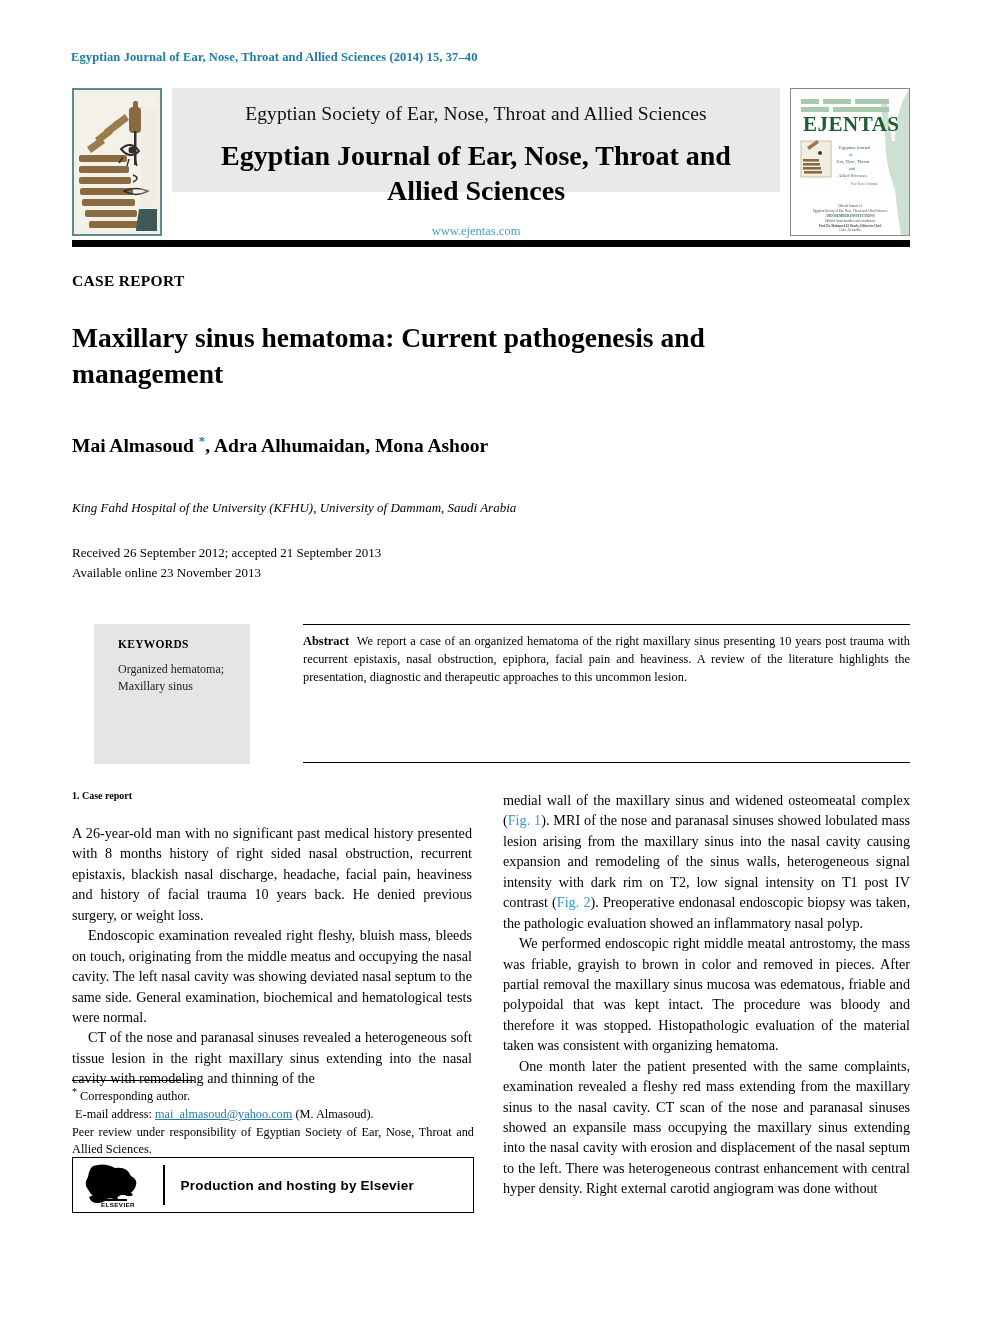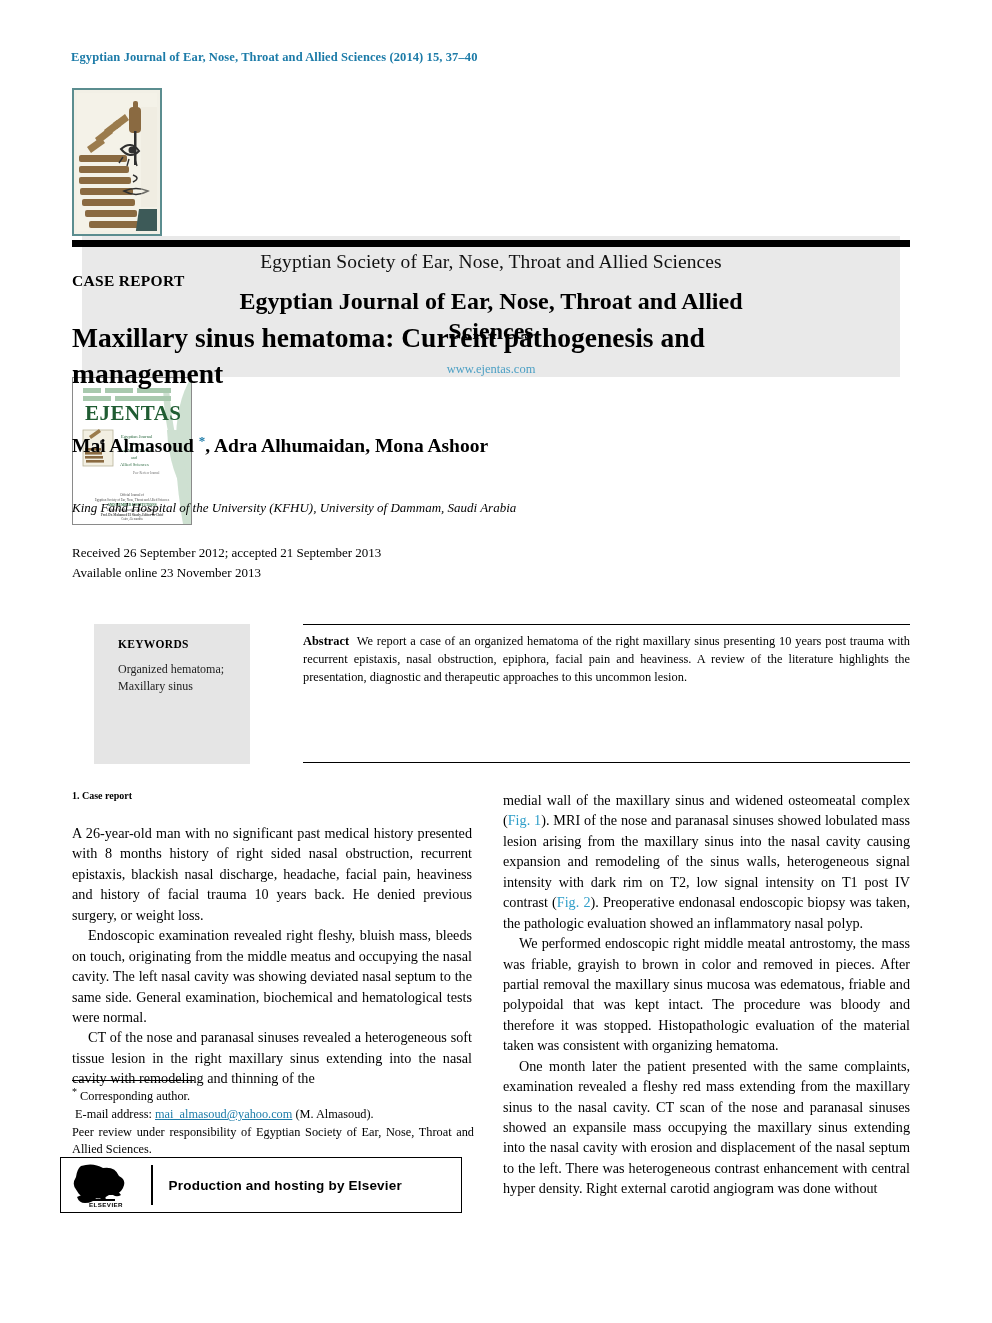--- a/index.html
+++ b/index.html
@@ -38,21 +38,20 @@
   
   .masthead {
     position: absolute;
     left: 72px;
     top: 88px;
     width: 838px;
     height: 104px;
     display: flex;
     align-items: stretch;
     justify-content: space-between;
-    flex-direction: column;
   }
 
   .sphinx-logo {
     width: 90px;
     height: 148px;
     border: 2px solid #5b8d8f;
     box-sizing: border-box;
     background: #f2f0e6;
     position: relative;
     overflow: hidden;
@@ -74,21 +73,21 @@
   .society-line {
     font-family: "Liberation Serif", serif;
     font-size: 19.5px;
     color: #111;
     letter-spacing: 0.1px;
     line-height: 1.2;
   }
   .journal-title {
     margin-top: 14px;
     font-family: "Liberation Serif", serif;
-    font-size: 24px;
+    font-size: 28px;
     font-weight: bold;
     color: #000;
     text-align: center;
     line-height: 1.22;
     max-width: 520px;
   }
   .journal-url {
     margin-top: 16px;
     font-family: "Liberation Serif", serif;
     font-size: 12.5px;
@@ -284,21 +283,21 @@
     font-family: "Liberation Serif", serif;
     font-size: 12.3px;
     line-height: 1.44;
     text-align: justify;
   }
   .footnotes .star { font-size: 10px; vertical-align: super; }
   .mail-link { color: #1c7ba8; text-decoration: underline; }
 
   .elsevier-box {
     position: absolute;
-    left: 60px;
+    left: 72px;
     top: 1157px;
     width: 402px;
     height: 56px;
     border: 1.5px solid #000;
     box-sizing: border-box;
     display: flex;
     align-items: center;
   }
   .els-mark {
     width: 74px;

